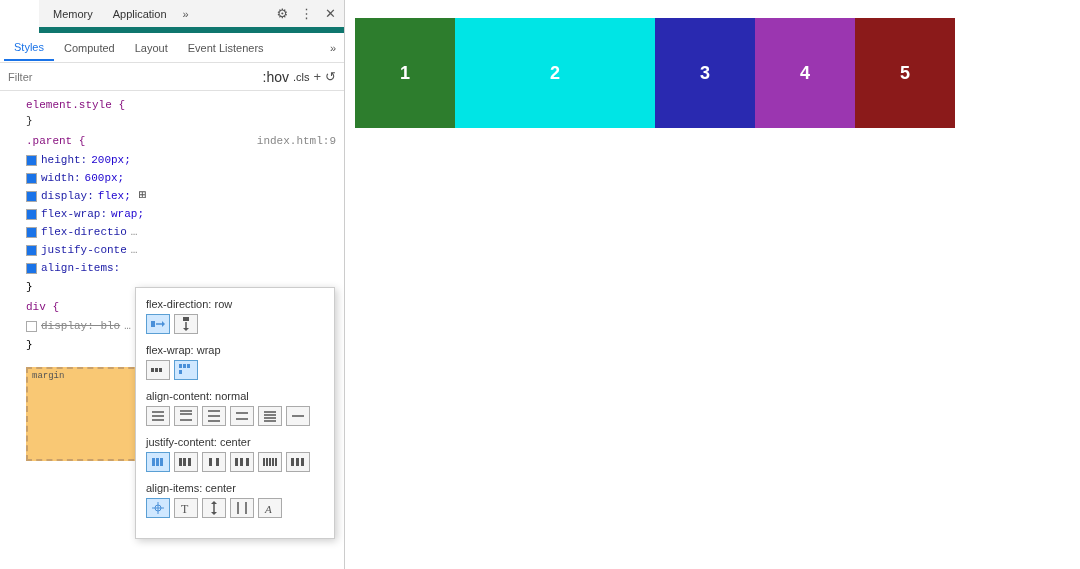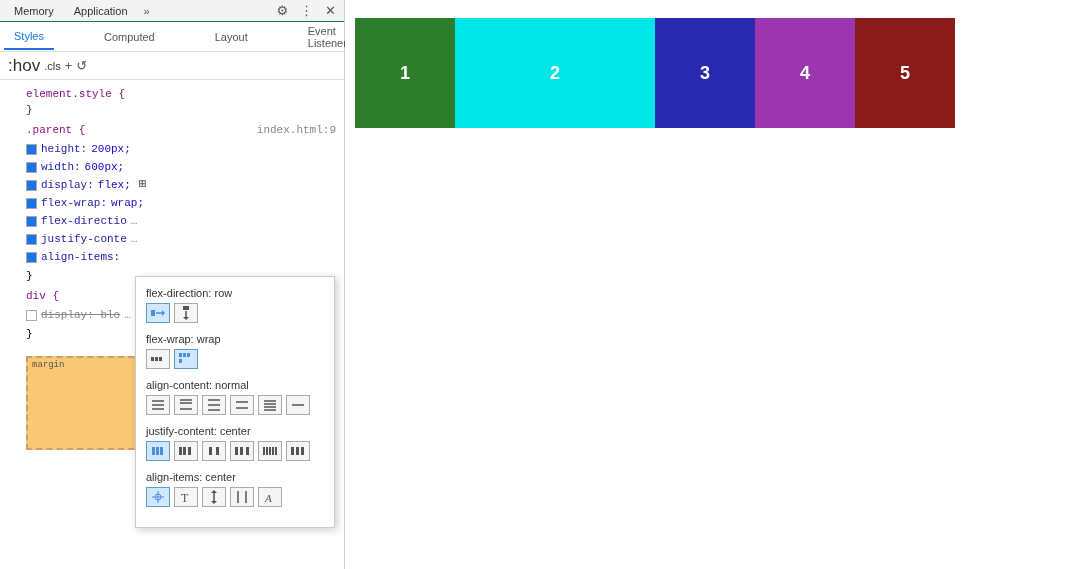--- a/index.html
+++ b/index.html
@@ -15,23 +15,24 @@
       flex-direction: column;
       font-size: 11px;
       flex-shrink: 0;
     }
 
     
     .tab-bar {
       display: flex;
       align-items: center;
       background: #f3f3f3;
-      border-bottom: 1px solid #0f766e;
+      border-bottom: 6px solid #0f766e;
       padding: 0 4px;
-      height: 22px;
+      height: 33px;
+      margin-left: 39px;
     }
     .tab-item {
       padding: 4px 10px;
       font-size: 11px;
       color: #333;
       cursor: pointer;
       white-space: nowrap;
     }
     .tab-more {
       padding: 4px 6px;
@@ -52,21 +53,20 @@
     }
 
     
     .sub-tab-bar {
       display: flex;
       align-items: center;
       background: #ffffff;
       border-bottom: 1px solid #e0e0e0;
       padding: 0 4px;
       height: 30px;
-      gap: 40px;
     }
     .sub-tab {
       padding: 6px 10px;
       font-size: 11px;
       color: #555;
       cursor: pointer;
     }
     .sub-tab.active {
       color: #1a73e8;
       border-bottom: 2px solid #1a73e8;
@@ -90,21 +90,21 @@
     .filter-input {
       flex: 1;
       border: none;
       outline: none;
       font-size: 11px;
       color: #333;
       background: transparent;
     }
     .filter-hov {
       color: #333;
-      font-size: 17px;
+      font-size: 14px;
       cursor: pointer;
     }
     .filter-cls {
       color: #333;
       font-size: 11px;
       cursor: pointer;
     }
     .filter-plus {
       color: #555;
       font-size: 13px;
@@ -246,20 +246,21 @@
 
   <div class="sub-tab-bar">
     <div class="sub-tab active">Styles</div>
     <div class="sub-tab">Computed</div>
     <div class="sub-tab">Layout</div>
     <div class="sub-tab">Event Listeners</div>
     <div class="sub-tab-more">»</div>
   </div>
 
   <div class="filter-bar">
+    <input class="filter-input" type="text" placeholder="Filter" style="">
     <span class="filter-hov">:hov</span>
     <span class="filter-cls">.cls</span>
     <span class="filter-plus">+</span>
     <span class="filter-refresh">↺</span>
   </div>
 
   <div class="css-code-area" style="position:relative;padding-left:18px;">
 
     <div class="css-rule">
       <span class="css-selector">element.style {</span><br>

